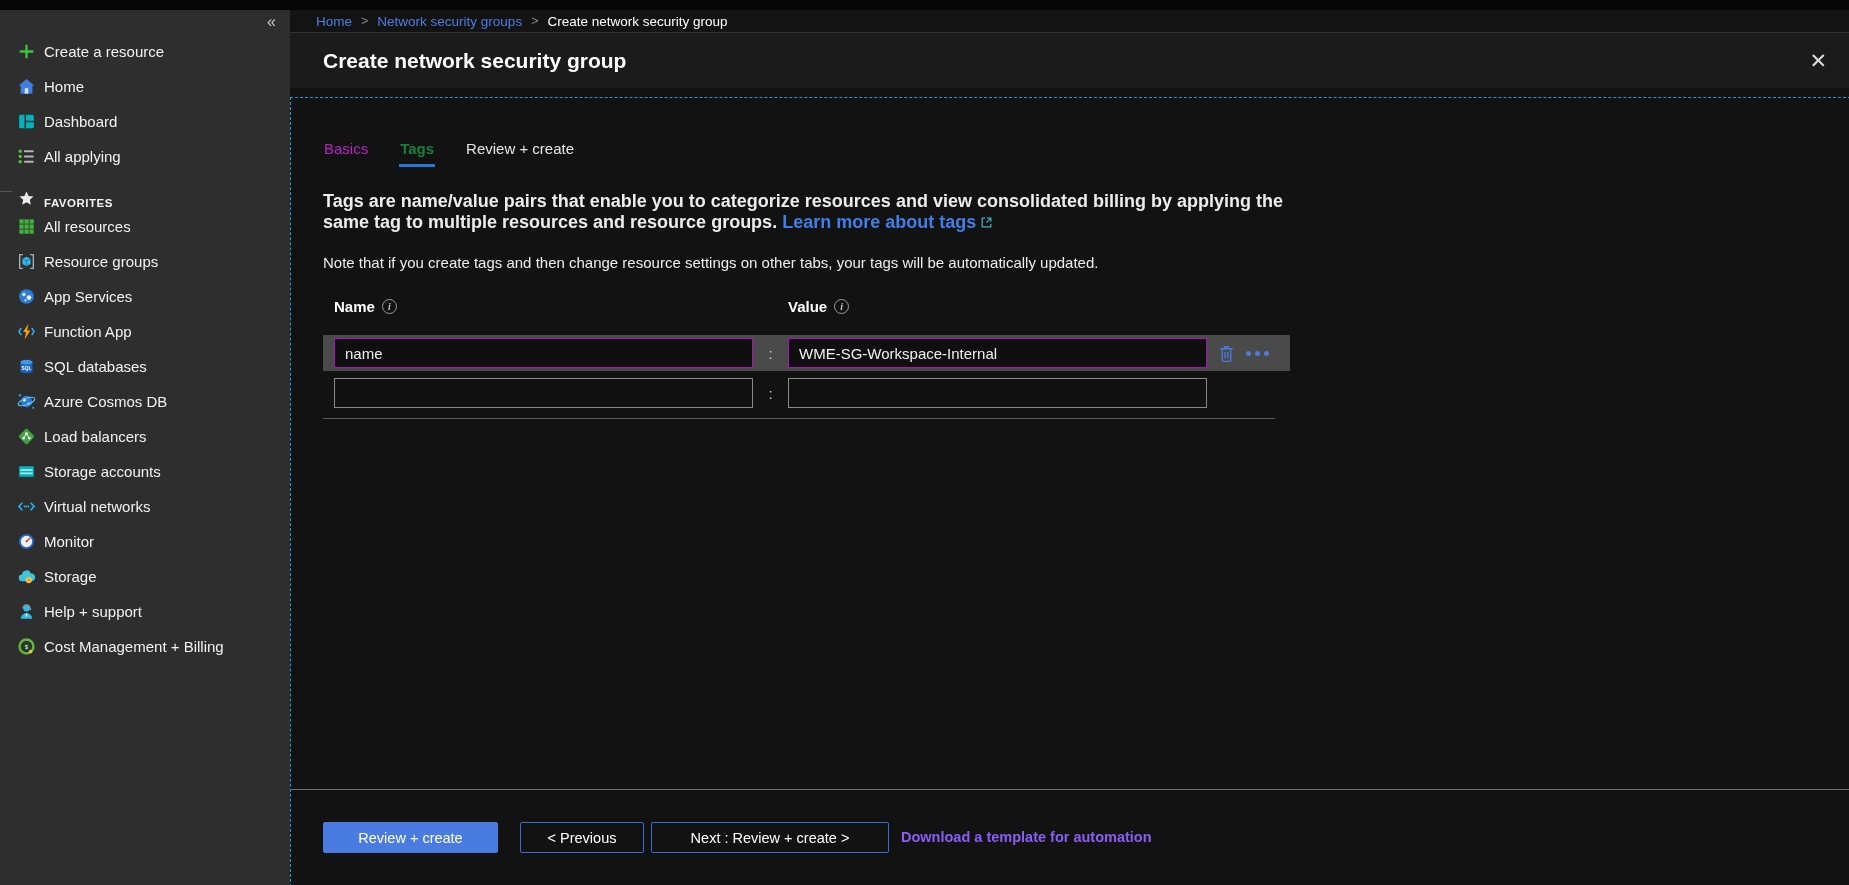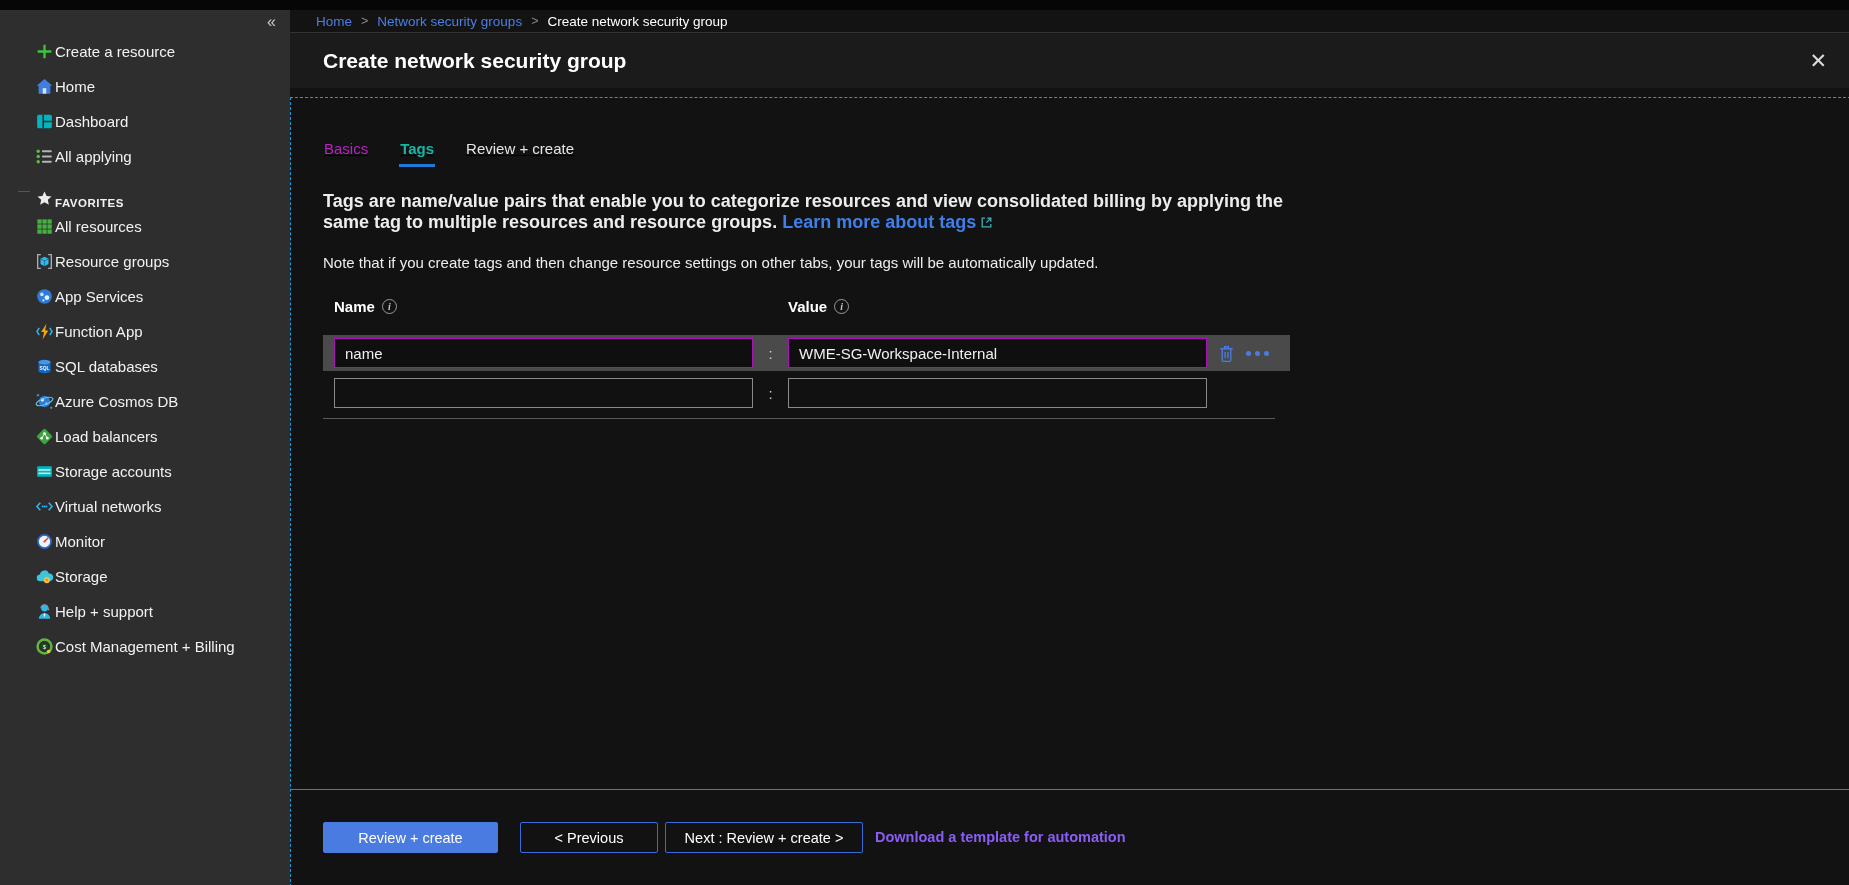--- a/index.html
+++ b/index.html
@@ -4,21 +4,21 @@
 <style>
   * { margin:0; padding:0; box-sizing:border-box; }
   html,body { width:1849px; height:885px; background:#0a0a0a; font-family:"Liberation Sans", sans-serif; overflow:hidden; }
   .top-strip { height:10px; background:#060606; }
   .app { display:flex; height:875px; }
 
   
   .sidebar { width:290px; flex-shrink:0; background:#2e2e2e; color:#f2f2f2; }
   .collapse-row { height:24px; display:flex; justify-content:flex-end; align-items:center; padding-right:14px; }
   .collapse-chevron { color:#c9c9c9; font-size:16px; cursor:pointer; line-height:1; }
-  .nav-item { height:35px; display:flex; align-items:center; padding-left:16px; gap:0; font-size:15px; cursor:pointer; position:relative;margin-left:18px; }
+  .nav-item { height:35px; display:flex; align-items:center; padding-left:16px; gap:7px; font-size:15px; cursor:pointer; position:relative; }
   .ic { width:21px; height:21px; display:flex; align-items:center; justify-content:center; flex-shrink:0; }
   .lbl { color:#f2f2f2; white-space:nowrap; }
   .nav-header { cursor:default;align-items:flex-end; }
   .nav-header .lbl { font-size:11.5px; font-weight:700; letter-spacing:.5px; }
   .nav-header::before { content:""; position:absolute; left:0; top:17px; width:12px; height:1px; background:#555; }
 
   
   main { flex:1; display:flex; flex-direction:column; background:#121212; position:relative; min-width:0; }
   .focus-outline { position:absolute; top:87px; left:0; right:-2px; bottom:-2px; border:1px dashed #1f9ad8; pointer-events:none; z-index:6; }
 
@@ -26,24 +26,24 @@
   .crumb-link { color:#4d7ee3; cursor:pointer; }
   .crumb-sep { color:#8a8a8a; margin:0 9px; font-size:12.5px; }
   .crumb-current { color:#ffffff; }
 
   .title-bar { height:55px; background:#1b1b1b; display:flex; align-items:center; padding:0 16px 0 33px; }
   .page-title { flex:1; font-size:21px; font-weight:600; color:#ffffff; }
   .close-button { color:#dcdcdc; font-size:21px; font-weight:300; cursor:pointer; padding:0 6px; line-height:1; }
 
   .content { flex:1; padding-left:33px; overflow:hidden; }
 
-  .tabs { display:flex; gap:30px; margin-top:52px; font-size:15px;text-decoration:underline; }
+  .tabs { display:flex; gap:30px; margin-top:52px; font-size:15px; }
   .tab { padding:0 1px 7px 1px; border-bottom:3px solid transparent; cursor:pointer; }
   .tab-basics { color:#b822c4; }
-  .tab-active { color:#14b8a6; font-weight:700; border-bottom-color:#2277d8; }
+  .tab-active { color:#15803d; font-weight:700; border-bottom-color:#2277d8; }
   .tab-review { color:#e6e6e6; }
 
   .description { margin-top:24px; max-width:990px; font-size:18px; line-height:21px; color:#ededed;font-weight:bold; }
   .learn-link { color:#3e7fe8; cursor:pointer; }
   .ext-ic { margin-left:4px; vertical-align:-1px; }
   .note { margin-top:20px; font-size:15px; color:#ededed; }
 
   .tags-table { margin-top:27px; }
   .tag-header-row { display:flex; padding-left:11px; margin-bottom:20px; }
   .th { font-size:15px; font-weight:700; color:#ffffff; display:flex; align-items:center; gap:7px; }
@@ -59,22 +59,22 @@
   .row-actions { display:flex; align-items:center; margin-left:9px; gap:7px; }
   .trash-btn { cursor:pointer; display:flex; }
   .dots { display:flex; gap:4px; cursor:pointer; padding:4px 2px; }
   .dots i { width:5px; height:5px; border-radius:50%; background:#4b7be0; }
   .table-divider { width:952px; border-top:1px solid #5a5a5a; margin-top:8px; }
 
   .footer { height:96px; border-top:1px solid #707070; padding:32px 0 0 33px; display:flex; align-items:flex-start; }
   .btn { height:31px; font-size:14.5px; font-family:inherit; border-radius:2px; cursor:pointer; }
   .btn-primary { width:175px; background:#4a7be0; border:1px solid #4a7be0; color:#ffffff; }
   .btn-outline { background:transparent; border:1px solid #3a6bd8; color:#ffffff; }
-  .btn-prev { width:138px; margin-left:22px; }
-  .btn-next { width:198px; margin-left:7px; }
+  .btn-prev { width:124px; margin-left:22px; }
+  .btn-next { width:238px; margin-left:7px; }
   .download-link { margin-left:12px; color:#8b5cf6; font-size:14.5px; line-height:31px; cursor:pointer; white-space:nowrap;font-weight:bold; }
 </style>
 </head>
 <body>
 
 <div class="top-strip"></div>
 <div class="app">
 
   <aside class="sidebar">
     <div class="collapse-row">

